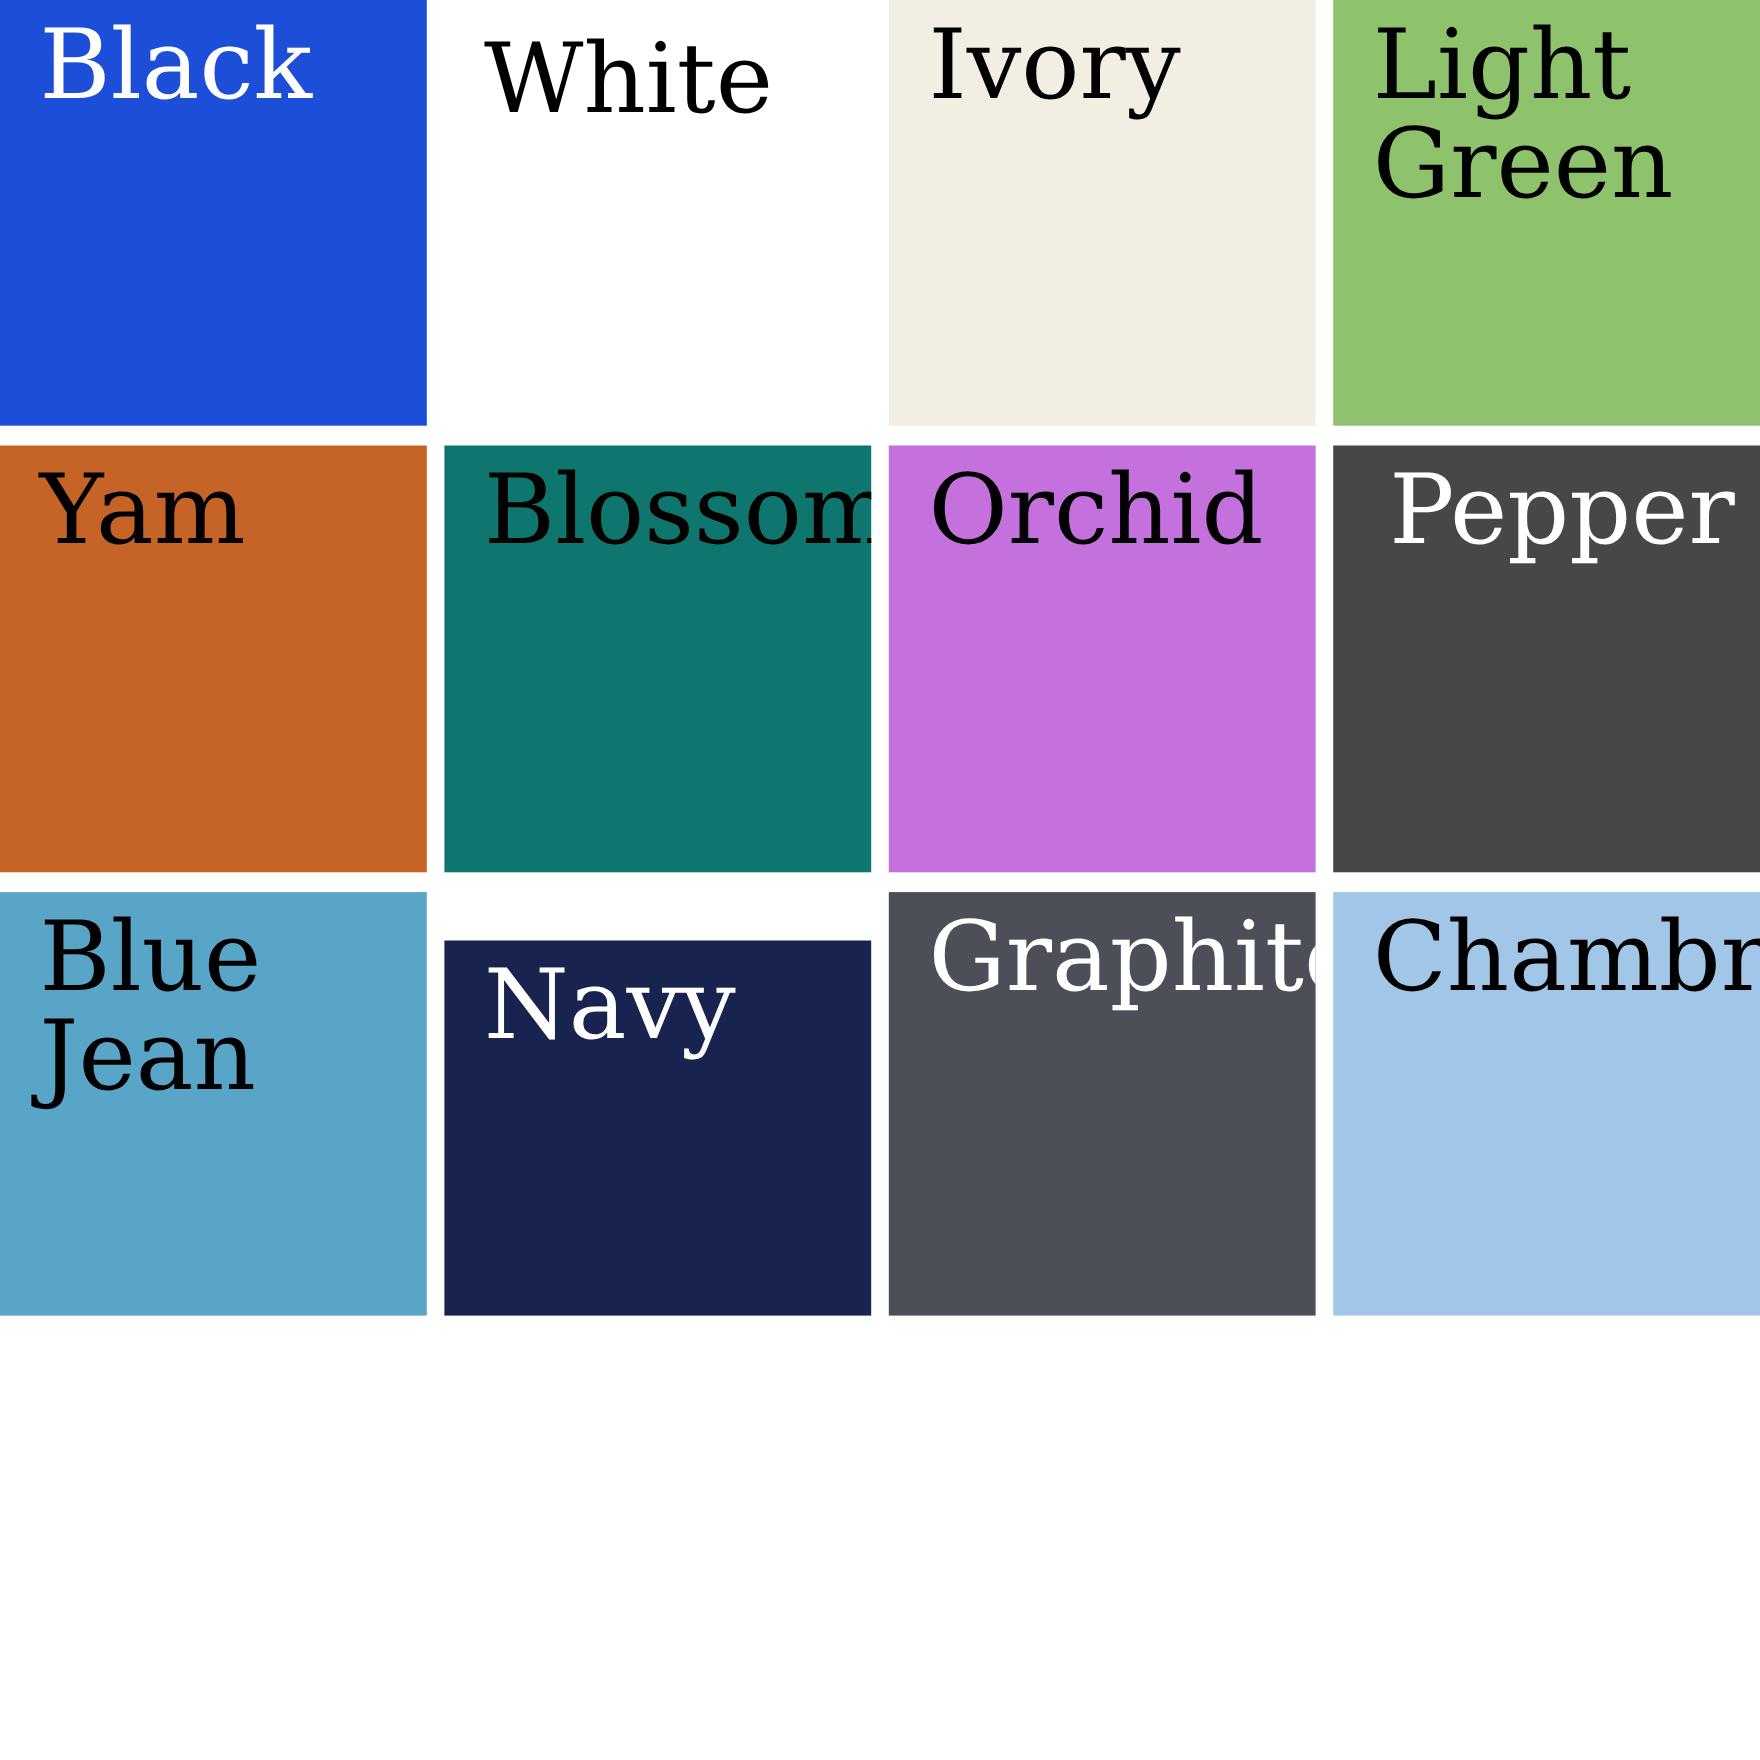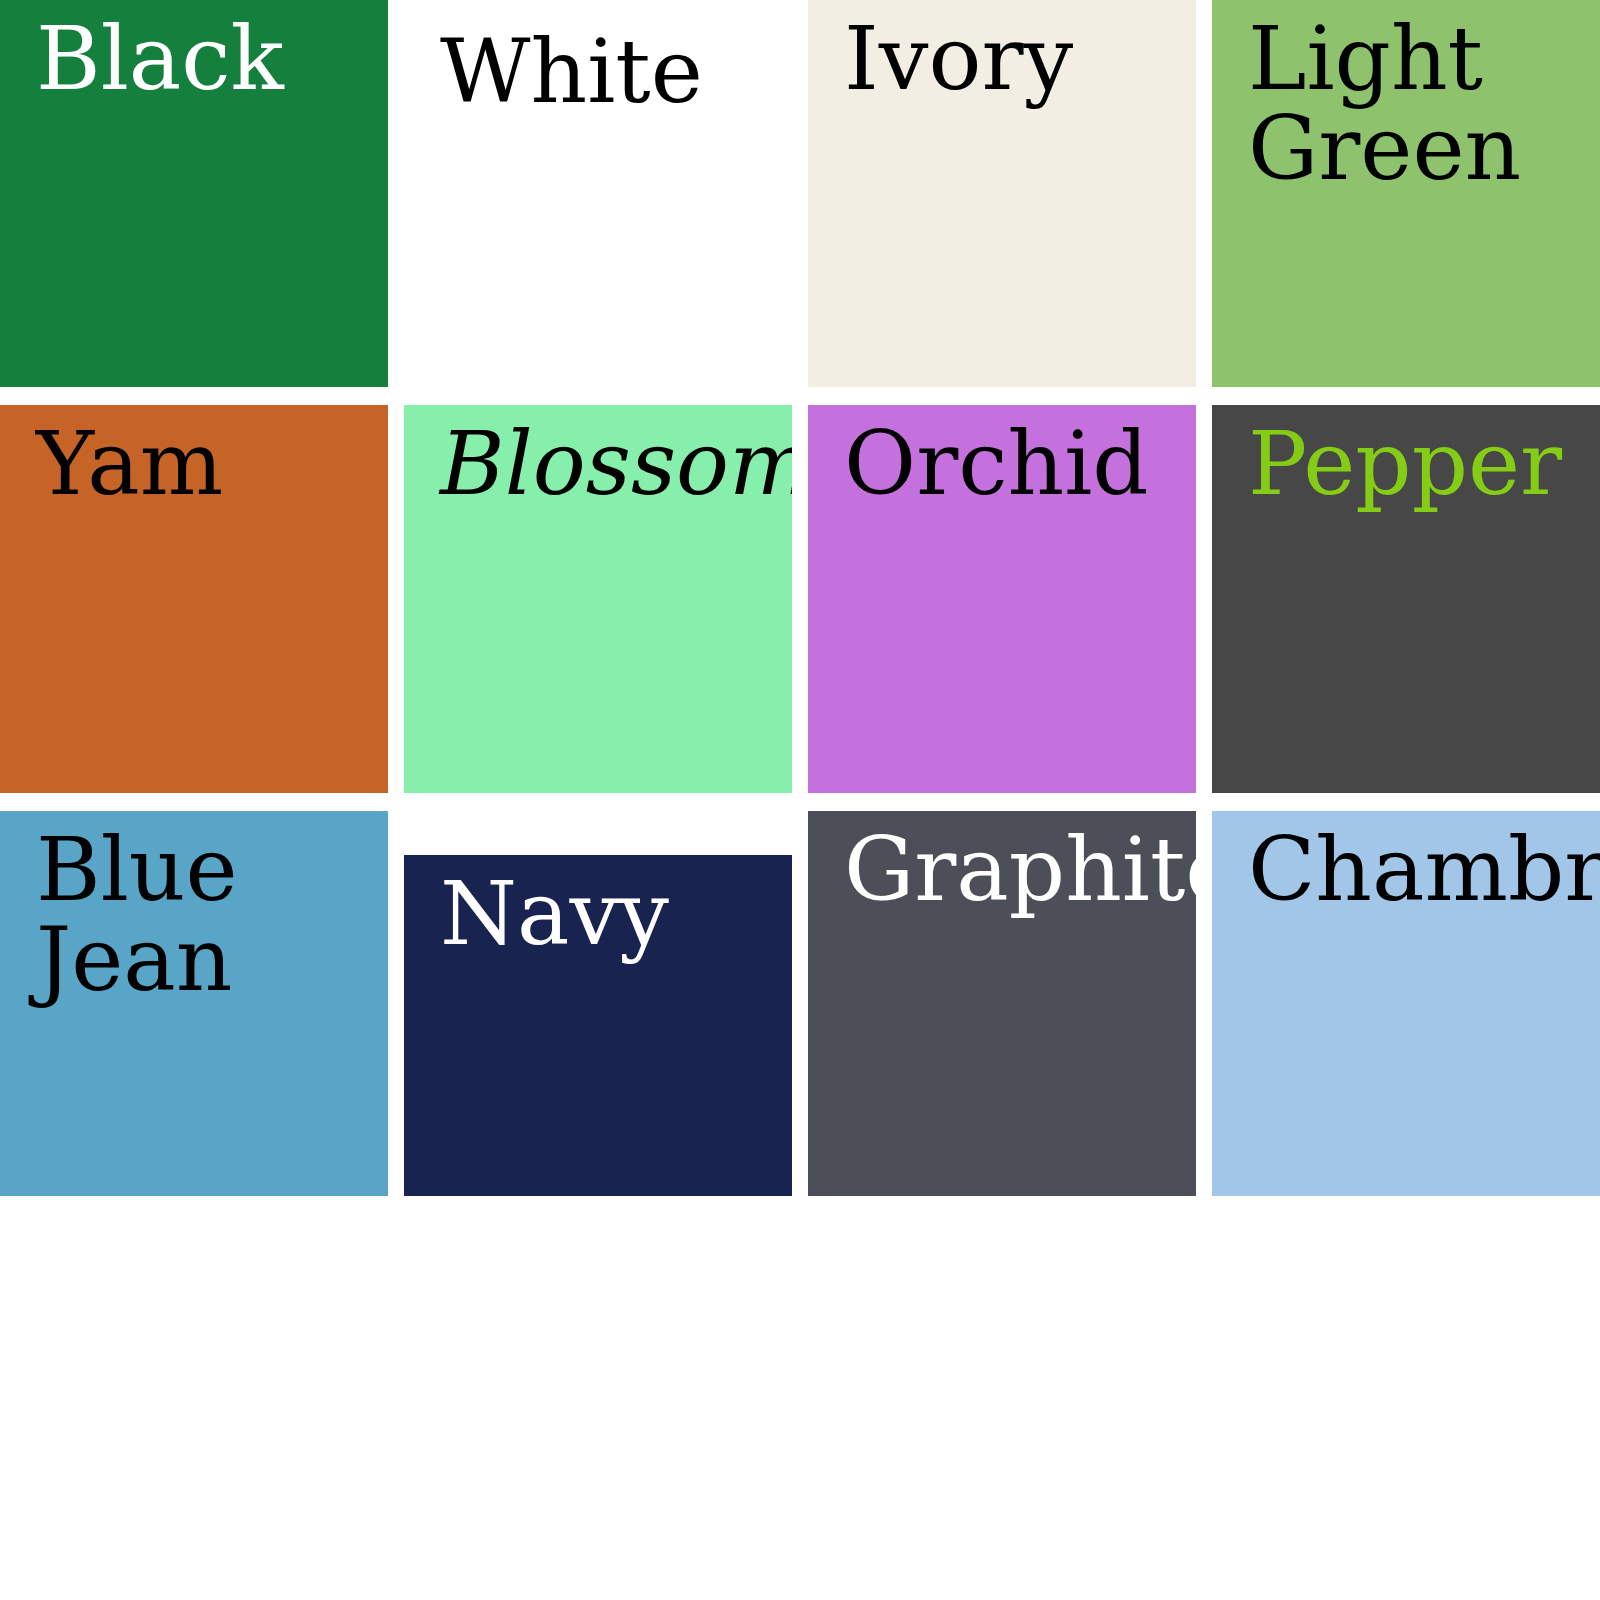--- a/index.html
+++ b/index.html
@@ -46,43 +46,43 @@
     letter-spacing: 0px;
     font-weight: normal;
     white-space: pre-line;
     word-break: normal;
   }
 </style>
 </head>
 <body>
 
 <div id="swatch-grid">
-    <div class="swatch" style="background: #15803d; padding-left: 20px;">
+    <div class="swatch" style="background: #1d4ed8; padding-left: 20px;">
       <div class="swatch-label" style="color: rgb(255, 255, 255);">Black</div>
     </div>
     <div class="swatch" style="background: rgb(255, 255, 255);">
       <div class="swatch-label" style="color: rgb(0, 0, 0); margin-top: 13px;">White</div>
     </div>
     <div class="swatch" style="background: rgb(242, 238, 228);">
       <div class="swatch-label" style="color: rgb(0, 0, 0);">Ivory</div>
     </div>
     <div class="swatch" style="background: rgb(142, 194, 108);">
       <div class="swatch-label" style="color: rgb(0, 0, 0);">Light Green</div>
     </div>
     <div class="swatch" style="background: rgb(198, 99, 39);">
       <div class="swatch-label" style="color: rgb(0, 0, 0);">Yam</div>
     </div>
-    <div class="swatch" style="background: #86efac; font-style: italic;">
+    <div class="swatch" style="background: #0f766e;">
       <div class="swatch-label" style="color: rgb(0, 0, 0);">Blossom</div>
     </div>
     <div class="swatch" style="background: rgb(196, 113, 222);">
       <div class="swatch-label" style="color: rgb(0, 0, 0);">Orchid</div>
     </div>
     <div class="swatch" style="background: rgb(71, 71, 71);">
-      <div class="swatch-label" style="color: #84cc16;">Pepper</div>
+      <div class="swatch-label" style="color: #ffffff; text-align: center;">Pepper</div>
     </div>
     <div class="swatch" style="background: rgb(88, 165, 199);">
       <div class="swatch-label" style="color: rgb(0, 0, 0);">Blue Jean</div>
     </div>
     <div class="swatch" style="background: rgb(24, 35, 79); margin-top: 44px;">
       <div class="swatch-label" style="color: rgb(255, 255, 255);">Navy</div>
     </div>
     <div class="swatch" style="background: rgb(77, 79, 88);">
       <div class="swatch-label" style="color: rgb(255, 255, 255);">Graphite</div>
     </div>

